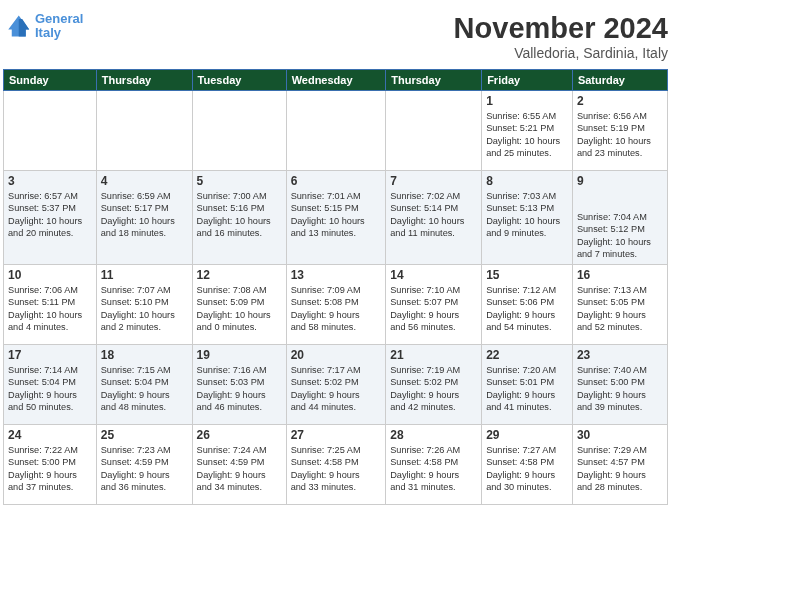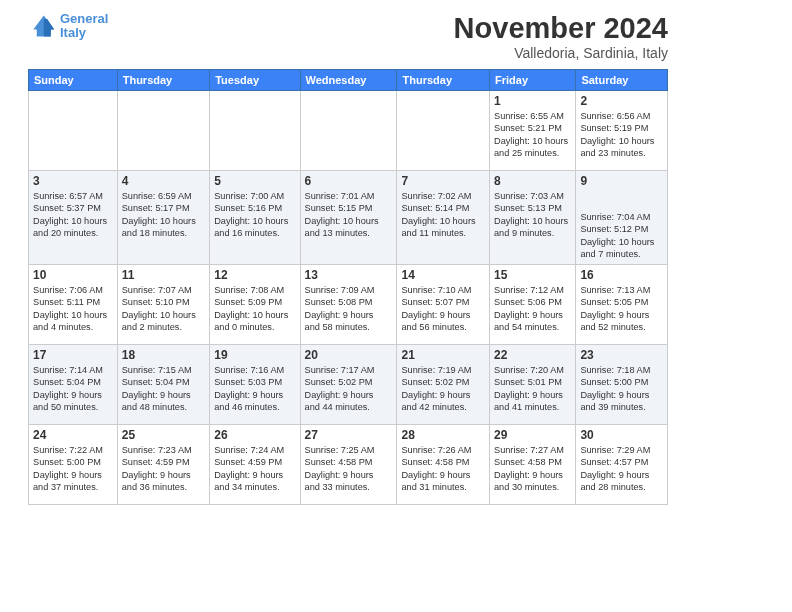--- a/index.html
+++ b/index.html
@@ -6,21 +6,21 @@
     body {
       font-family: Arial, sans-serif;
       background: #fff;
       width: 792px;
       height: 612px;
       overflow: hidden;
     }
     .page {
       width: 684px;
       height: 612px;
-      padding: 12px 16px 8px 28px;
+      padding: 12px 16px 8px 3px;
     }
     .header {
       display: flex;
       justify-content: space-between;
       align-items: flex-start;
       margin-bottom: 8px;
     }
     .logo {
       display: flex;
       align-items: center;
@@ -49,21 +49,21 @@
     }
     .location {
       font-size: 14px;
       color: #555;
     }
     .calendar {
       width: 100%;
       border-collapse: collapse;
     }
     .calendar th {
-      background: #3b82f6;
+      background: #14532d;
       color: #fff;
       font-size: 11px;
       font-weight: bold;
       padding: 4px 5px;
       text-align: left;
       border: 1px solid #3a6faf;
     }
     .calendar td {
       width: 113px;
       vertical-align: top;
@@ -288,21 +288,21 @@
           </td>
           <td>
             <span class="day-num">22</span>
             <div class="day-info" style="white-space: pre-line;">Sunrise: 7:20 AM
 Sunset: 5:01 PM
 Daylight: 9 hours
 and 41 minutes.</div>
           </td>
           <td>
             <span class="day-num">23</span>
-            <div class="day-info" style="white-space: pre-line;">Sunrise: 7:18 AM
+            <div class="day-info" style="white-space: pre-line;">Sunrise: 7:40 AM
 Sunset: 5:00 PM
 Daylight: 9 hours
 and 39 minutes.</div>
           </td>
         </tr>
         <tr>
           <td>
             <span class="day-num">24</span>
             <div class="day-info" style="white-space: pre-line;">Sunrise: 7:22 AM
 Sunset: 5:00 PM

